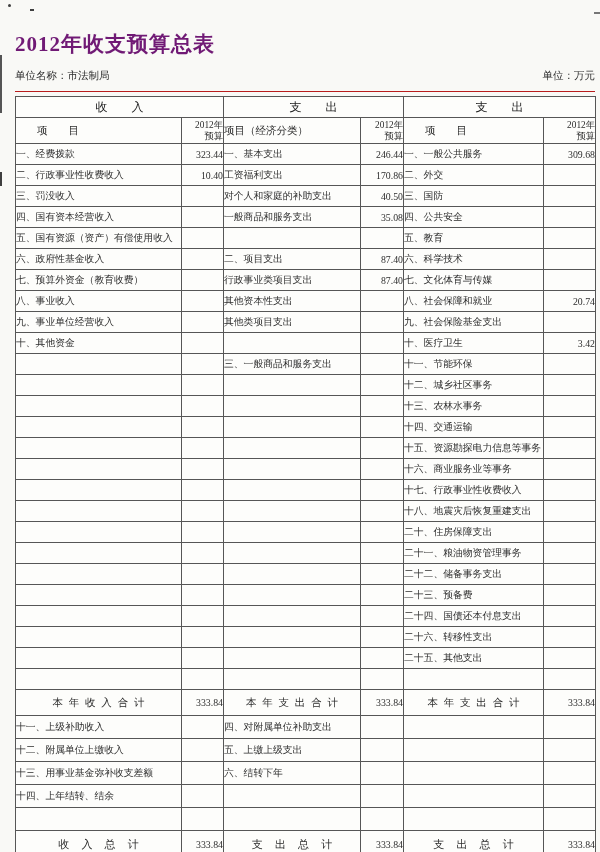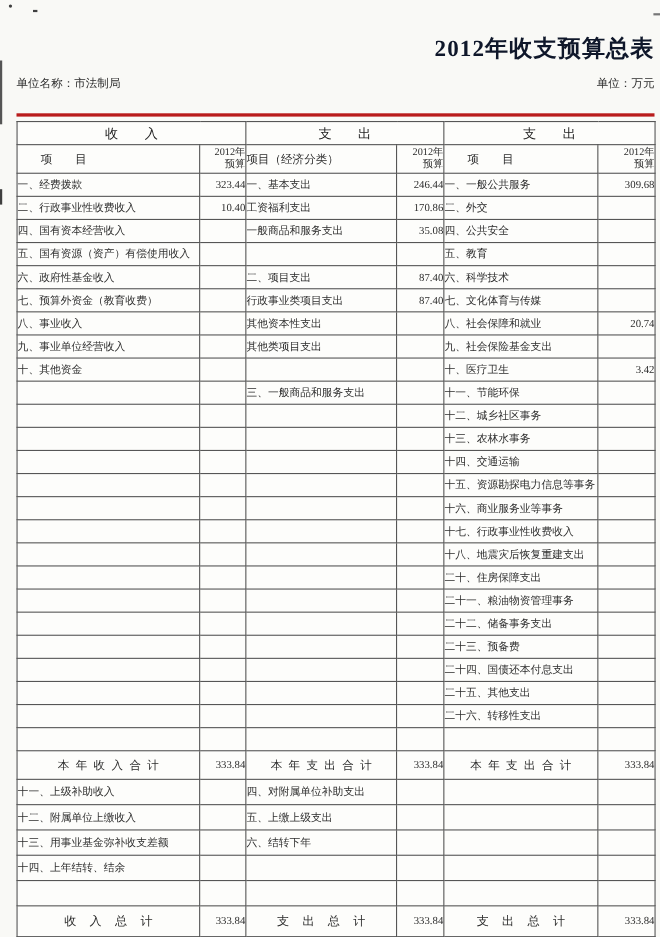--- a/index.html
+++ b/index.html
@@ -6,34 +6,34 @@
   body {
     width: 600px; height: 852px;
     background: #f9f9f6;
     color: #2d2d2d;
     font-family: "Liberation Serif", "DejaVu Serif", serif;
     position: relative;
     overflow: hidden;
   }
   .content { margin-left: 15px; width: 580px; }
   .title {
-    text-align: right;
+    text-align: left;
     margin-top: 30px;
     font-size: 21px;
     font-weight: bold;
     letter-spacing: 1px;
-    color: #0f172a;
+    color: #701a75;
   }
   .meta {
     display: flex;
     justify-content: space-between;
     align-items: flex-end;
     margin-top: 11px;
-    border-bottom: 3px solid #b91c1c;
-    padding-bottom: 20px;
+    border-bottom: 1px solid #b91c1c;
+    padding-bottom: 8px;
     font-size: 10.5px;
   }
   table.budget {
     border-collapse: collapse;
     table-layout: fixed;
     width: 580px;
     margin-top: 4px;
     background: #fdfdfb;
   }
   table.budget th, table.budget td {
@@ -135,20 +135,28 @@
         </tr>
         <tr class="body">
           <td class="item">二、行政事业性收费收入</td>
           <td class="val">10.40</td>
           <td class="item indent">工资福利支出</td>
           <td class="val">170.86</td>
           <td class="item">二、外交</td>
           <td class="val"></td>
         </tr>
         <tr class="body">
+          <td class="item">三、罚没收入</td>
+          <td class="val"></td>
+          <td class="item indent">对个人和家庭的补助支出</td>
+          <td class="val">40.50</td>
+          <td class="item">三、国防</td>
+          <td class="val"></td>
+        </tr>
+        <tr class="body">
           <td class="item">四、国有资本经营收入</td>
           <td class="val"></td>
           <td class="item indent">一般商品和服务支出</td>
           <td class="val">35.08</td>
           <td class="item">四、公共安全</td>
           <td class="val"></td>
         </tr>
         <tr class="body">
           <td class="item">五、国有资源（资产）有偿使用收入</td>
           <td class="val"></td>
@@ -299,29 +307,29 @@
           <td class="item"></td>
           <td class="val"></td>
           <td class="item">二十四、国债还本付息支出</td>
           <td class="val"></td>
         </tr>
         <tr class="body">
           <td class="item"></td>
           <td class="val"></td>
           <td class="item"></td>
           <td class="val"></td>
+          <td class="item">二十六、转移性支出</td>
+          <td class="val"></td>
+        </tr>
+        <tr class="body">
+          <td class="item"></td>
+          <td class="val"></td>
+          <td class="item"></td>
+          <td class="val"></td>
           <td class="item">二十五、其他支出</td>
-          <td class="val"></td>
-        </tr>
-        <tr class="body">
-          <td class="item"></td>
-          <td class="val"></td>
-          <td class="item"></td>
-          <td class="val"></td>
-          <td class="item">二十六、转移性支出</td>
           <td class="val"></td>
         </tr>
         <tr class="body">
           <td class="item"></td>
           <td class="val"></td>
           <td class="item"></td>
           <td class="val"></td>
           <td class="item"></td>
           <td class="val"></td>
         </tr>

